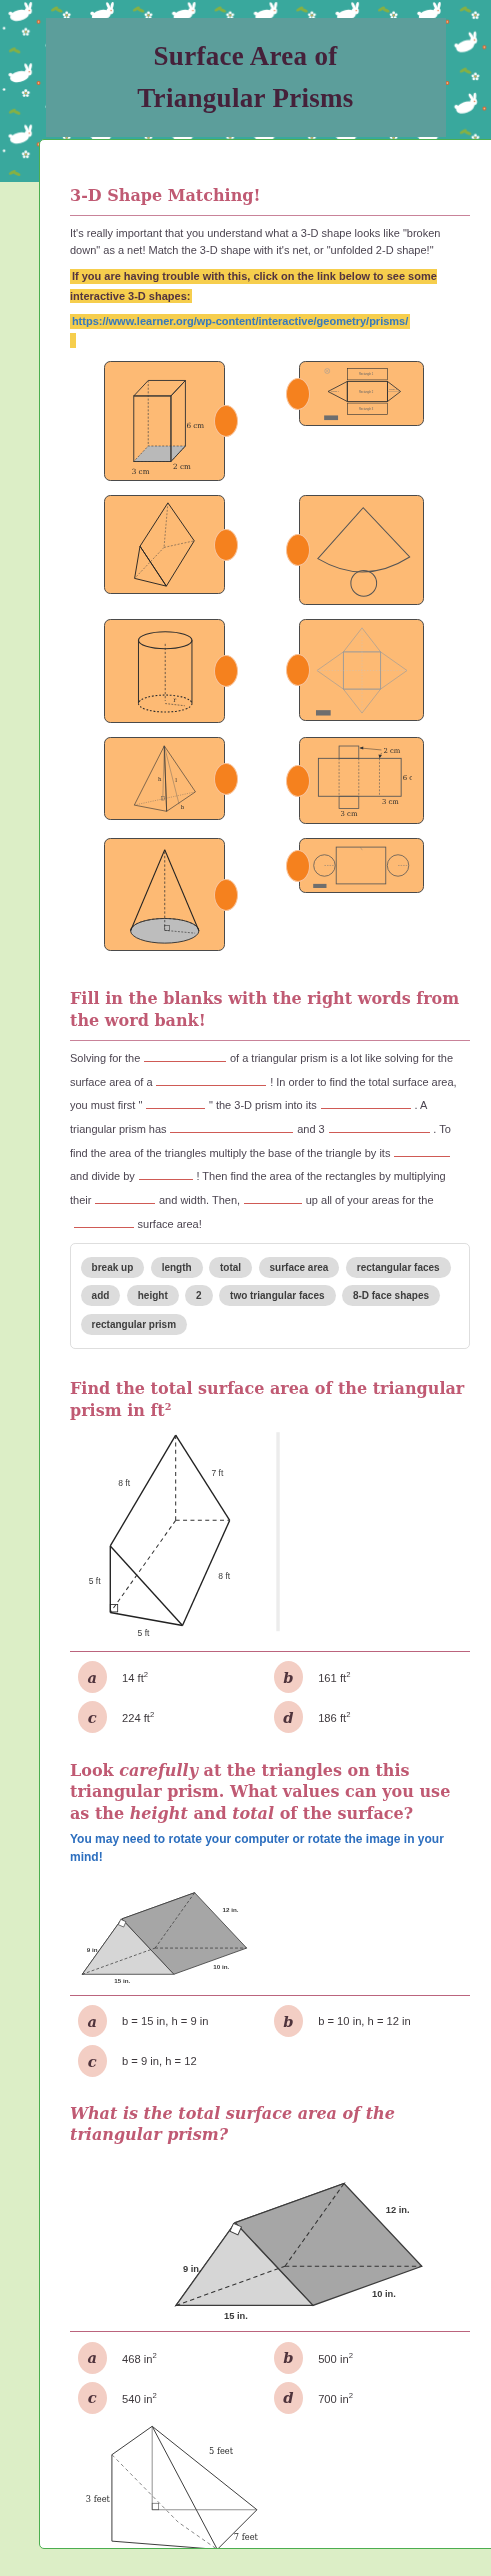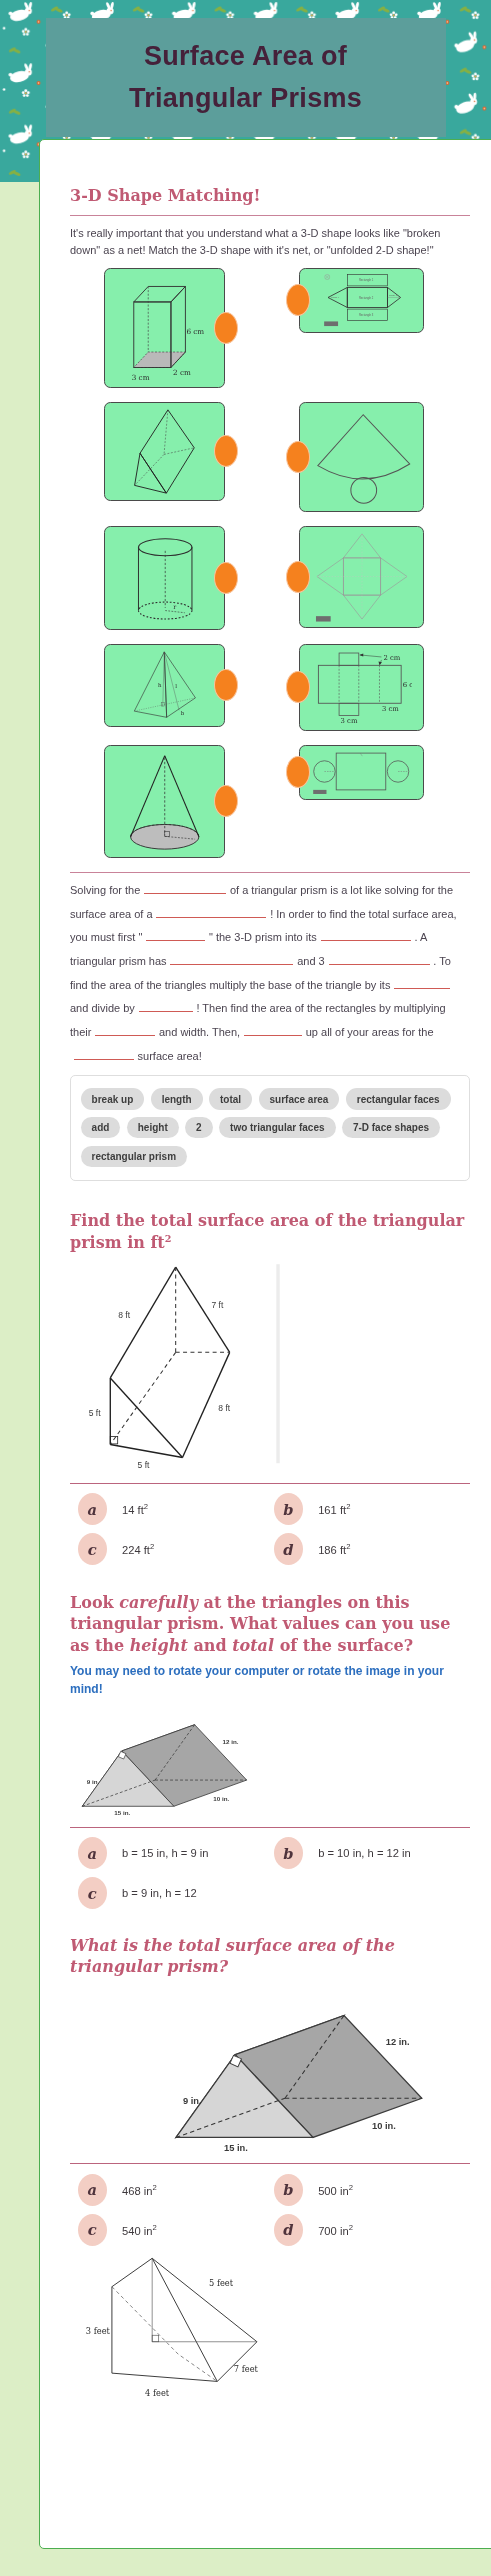--- a/index.html
+++ b/index.html
@@ -1,34 +1,34 @@
 <!DOCTYPE html>
 <html style="font-size:10.2px"><head>
 <meta charset="utf-8">
 <style>
   html,body{margin:0;padding:0;}
   body{width:491px;height:2576px;position:relative;background:#dceec6;font-family:"Liberation Sans",sans-serif;overflow:hidden;}
   .header{position:absolute;top:0;left:0;width:491px;height:182px;background:#39a89d;overflow:hidden;}
   .header svg{position:absolute;top:0;left:0;}
   .title-panel{position:absolute;top:18px;left:50%;transform:translateX(-50%);width:400px;height:119px;background:#5c9e9b;display:flex;flex-direction:column;justify-content:center;align-items:center;}
-  .title-line{font-family:Liberation Sans, sans-serif;font-weight:700;font-size:27px;color:#45213a;line-height:1.55;letter-spacing:0.3px;}
+  .title-line{font-family:Liberation Serif, serif;font-weight:700;font-size:27px;color:#45213a;line-height:1.55;letter-spacing:0.3px;}
   .card{position:absolute;top:139px;left:19px;width:462px;height:2410px;background:#ffffff;border:1.3px solid #4cae50;border-radius:5px;box-sizing:border-box;padding:45px 30px 0 30px;overflow:hidden;margin-left:20px;}
   h2.pink{font-family:"DejaVu Serif",serif;color:#c05a73;font-weight:600;font-size:16px;margin:0;line-height:1.35;}
   h2.pink em{font-style:italic;}
   .rule{border:none;border-top:0.6px solid #c98399;margin:8.3px 0 0 0;}
   .divider{border:none;border-top:0.6px solid #bb647d;margin:0;}
   p.body{color:#4b4450;font-size:11px;line-height:1.6;margin:9px 0 5.1px 0;}
   .hlwrap{margin:7.7px 0 0 0;line-height:1.75;font-size:11px;}
   .hl{background:#f6ce4d;font-weight:bold;color:#53343f;padding:1.3px 1.9px;}
   .linkline{margin:6.4px 0 0 0;line-height:1.7;font-size:11px;}
   .link{background:#f6ce4d;color:#3679be;font-weight:bold;text-decoration:none;padding:1.3px 1.9px;}
   .hl-stub{display:inline-block;width:5.8px;height:15.3px;background:#f6ce4d;margin-top:1.3px;}
   .match-grid{margin-top:7.7px;}
   .match-row{display:flex;align-items:flex-start;margin-bottom:14px;}
-  .mbox{position:relative;background:#86efac;border:1.3px solid #4a4a4a;border-radius:6.4px;display:flex;align-items:center;justify-content:center;box-sizing:border-box;}
+  .mbox{position:relative;background:#fdba74;border:1.3px solid #4a4a4a;border-radius:6.4px;display:flex;align-items:center;justify-content:center;box-sizing:border-box;}
   .mbox.left{margin-left:34px;width:121px;}
   .mbox.right{margin-left:74px;width:125px;}
   .dot{position:absolute;width:24px;height:32px;border-radius:50%;background:#f5811e;border:1.9px solid #f8c49c;top:50%;box-sizing:border-box;}
   .dot.r{right:-14px;transform:translateY(-50%);}
   .dot.l{left:-14px;transform:translateY(-50%);}
   .fillp{color:#4b4450;font-size:11px;line-height:2.15;margin:6.4px 0 0 0;}
   .blank{display:inline-block;border-bottom:1.3px solid #cf5a55;height:9.6px;margin:0 3.8px;vertical-align:baseline;}
   .bank{border:1.3px solid #dedede;border-radius:5.1px;padding:9px 6.4px;margin-top:6.4px;}
   .pill{display:inline-block;background:#dcdcdc;color:#3e3e3e;font-weight:bold;font-size:10px;padding:5.1px 11px;border-radius:12.8px;margin:3.8px 3.2px;}
   .choices{display:grid;grid-template-columns:1fr 1fr;row-gap:9px;margin:10.2px 0 0 7.7px;}
@@ -90,20 +90,27 @@
     <div class="title-line">Triangular Prisms</div>
   </div>
 </div>
 
 <div class="card">
 
   
   <h2 class="pink">3-D Shape Matching!</h2>
   <hr class="rule">
   <p class="body">It's really important that you understand what a 3-D shape looks like "broken down" as a net! Match the 3-D shape with it's net, or "unfolded 2-D shape!"</p>
+  <div class="hlwrap">
+    <span class="hl">If you are having trouble with this, click on the link below to see some interactive 3-D shapes:</span>
+  </div>
+  <div class="linkline">
+    <a href="#" class="link">https://www.learner.org/wp-content/interactive/geometry/prisms/</a><br>
+    <span class="hl-stub"></span>
+  </div>
 
   
   <div class="match-grid">
 
     <div class="match-row">
       <div class="mbox left" style="height:120px;">
         <svg width="91" height="111" viewBox="0 0 175 215">
           <polygon points="28,185 100,185 128,155 56,155" fill="#b9b9b9" stroke="#444" stroke-width="1.3" stroke-dasharray="4,3"></polygon>
           <polygon points="28,58 56,28 128,28 100,58" fill="none" stroke="#333" stroke-width="1.8"></polygon>
           <rect x="28" y="58" width="72" height="127" fill="none" stroke="#333" stroke-width="1.8"></rect>
@@ -243,26 +250,27 @@
           <line x1="174" y1="44" x2="192" y2="44" stroke="#777" stroke-width="1" stroke-dasharray="3,2"></line>
           <line x1="100" y1="8" x2="104" y2="14" stroke="#777" stroke-width="0.8"></line>
           <rect x="8" y="80" width="26" height="8" fill="#6e6e6e"></rect>
         </svg>
         <span class="dot l"></span>
       </div>
     </div>
   </div>
 
   
+  <h2 class="pink" style="margin-top:37px;">Fill in the blanks with the right words from the word bank!</h2>
   <hr class="rule">
   <p class="fillp">
     <span>Solving for the</span><span class="blank" style="width:82px;"></span><span>of a triangular prism is a lot like solving for the surface area of a</span><span class="blank" style="width:110px;"></span><span>! In order to find the total surface area, you must first "</span><span class="blank" style="width:59px;"></span><span>" the 3-D prism into its</span><span class="blank" style="width:90px;"></span><span>. A triangular prism has</span><span class="blank" style="width:123px;"></span><span>and 3</span><span class="blank" style="width:101px;"></span><span>. To find the area of the triangles multiply the base of the triangle by its</span><span class="blank" style="width:56px;"></span><span>and divide by</span><span class="blank" style="width:54px;"></span><span>! Then find the area of the rectangles by multiplying their</span><span class="blank" style="width:60px;"></span><span>and width. Then,</span><span class="blank" style="width:58px;"></span><span>up all of your areas for the</span><span class="blank" style="width:60px;"></span><span>surface area!</span>
   </p>
   <div class="bank">
-    <span class="pill">break up</span><span class="pill">length</span><span class="pill">total</span><span class="pill">surface area</span><span class="pill">rectangular faces</span><span class="pill">add</span><span class="pill">height</span><span class="pill">2</span><span class="pill">two triangular faces</span><span class="pill">7-D face shapes</span><span class="pill">rectangular prism</span>
+    <span class="pill">break up</span><span class="pill">length</span><span class="pill">total</span><span class="pill">surface area</span><span class="pill">rectangular faces</span><span class="pill">add</span><span class="pill">height</span><span class="pill">2</span><span class="pill">two triangular faces</span><span class="pill">8-D face shapes</span><span class="pill">rectangular prism</span>
   </div>
 
   
   <h2 class="pink" style="margin-top:29px;"><span>Find the total surface area of the triangular prism in ft</span><sup style="font-size:9.6px;">2</sup></h2>
   <svg width="199" height="212" viewBox="0 0 350 368" style="margin:6.4px 0 0 12.8px;">
     <rect x="340" y="5" width="6" height="350" fill="#ececec"></rect>
     <line x1="163" y1="10" x2="258" y2="160" stroke="#222" stroke-width="2.4"></line>
     <line x1="163" y1="10" x2="48" y2="205" stroke="#222" stroke-width="2.4"></line>
     <line x1="258" y1="160" x2="175" y2="345" stroke="#222" stroke-width="2.4"></line>
     <line x1="48" y1="205" x2="48" y2="322" stroke="#222" stroke-width="2.4"></line>

